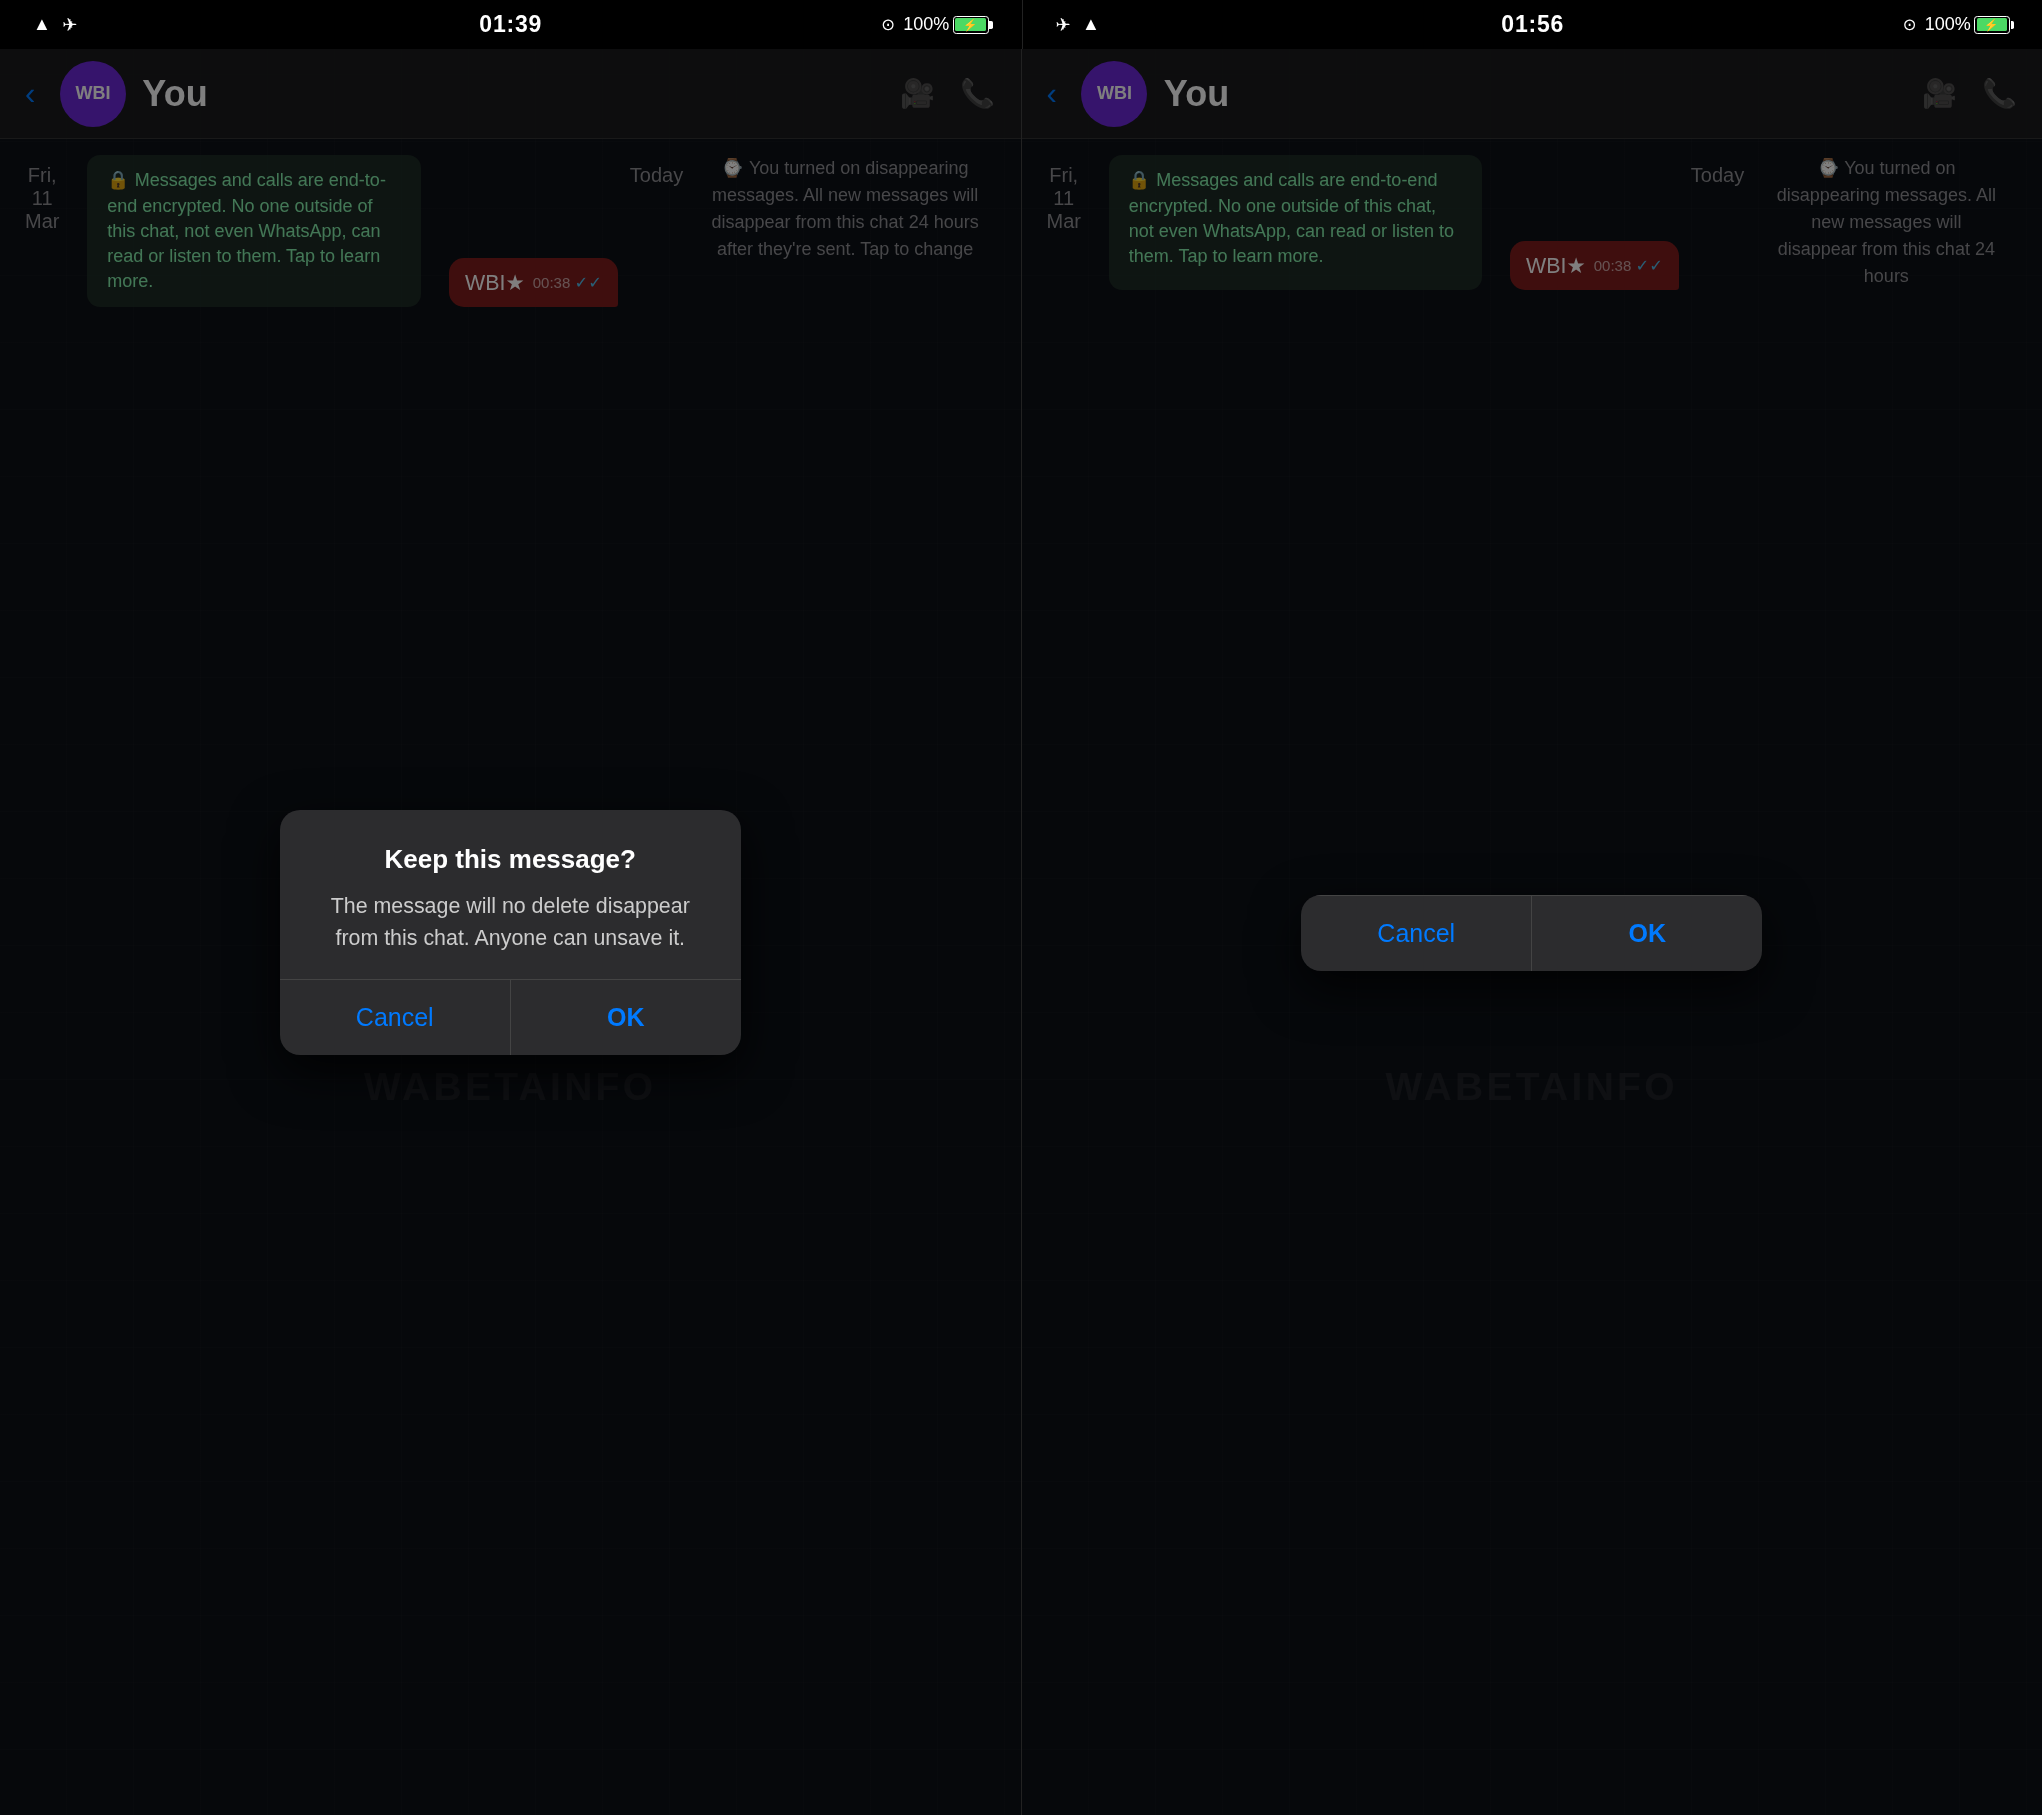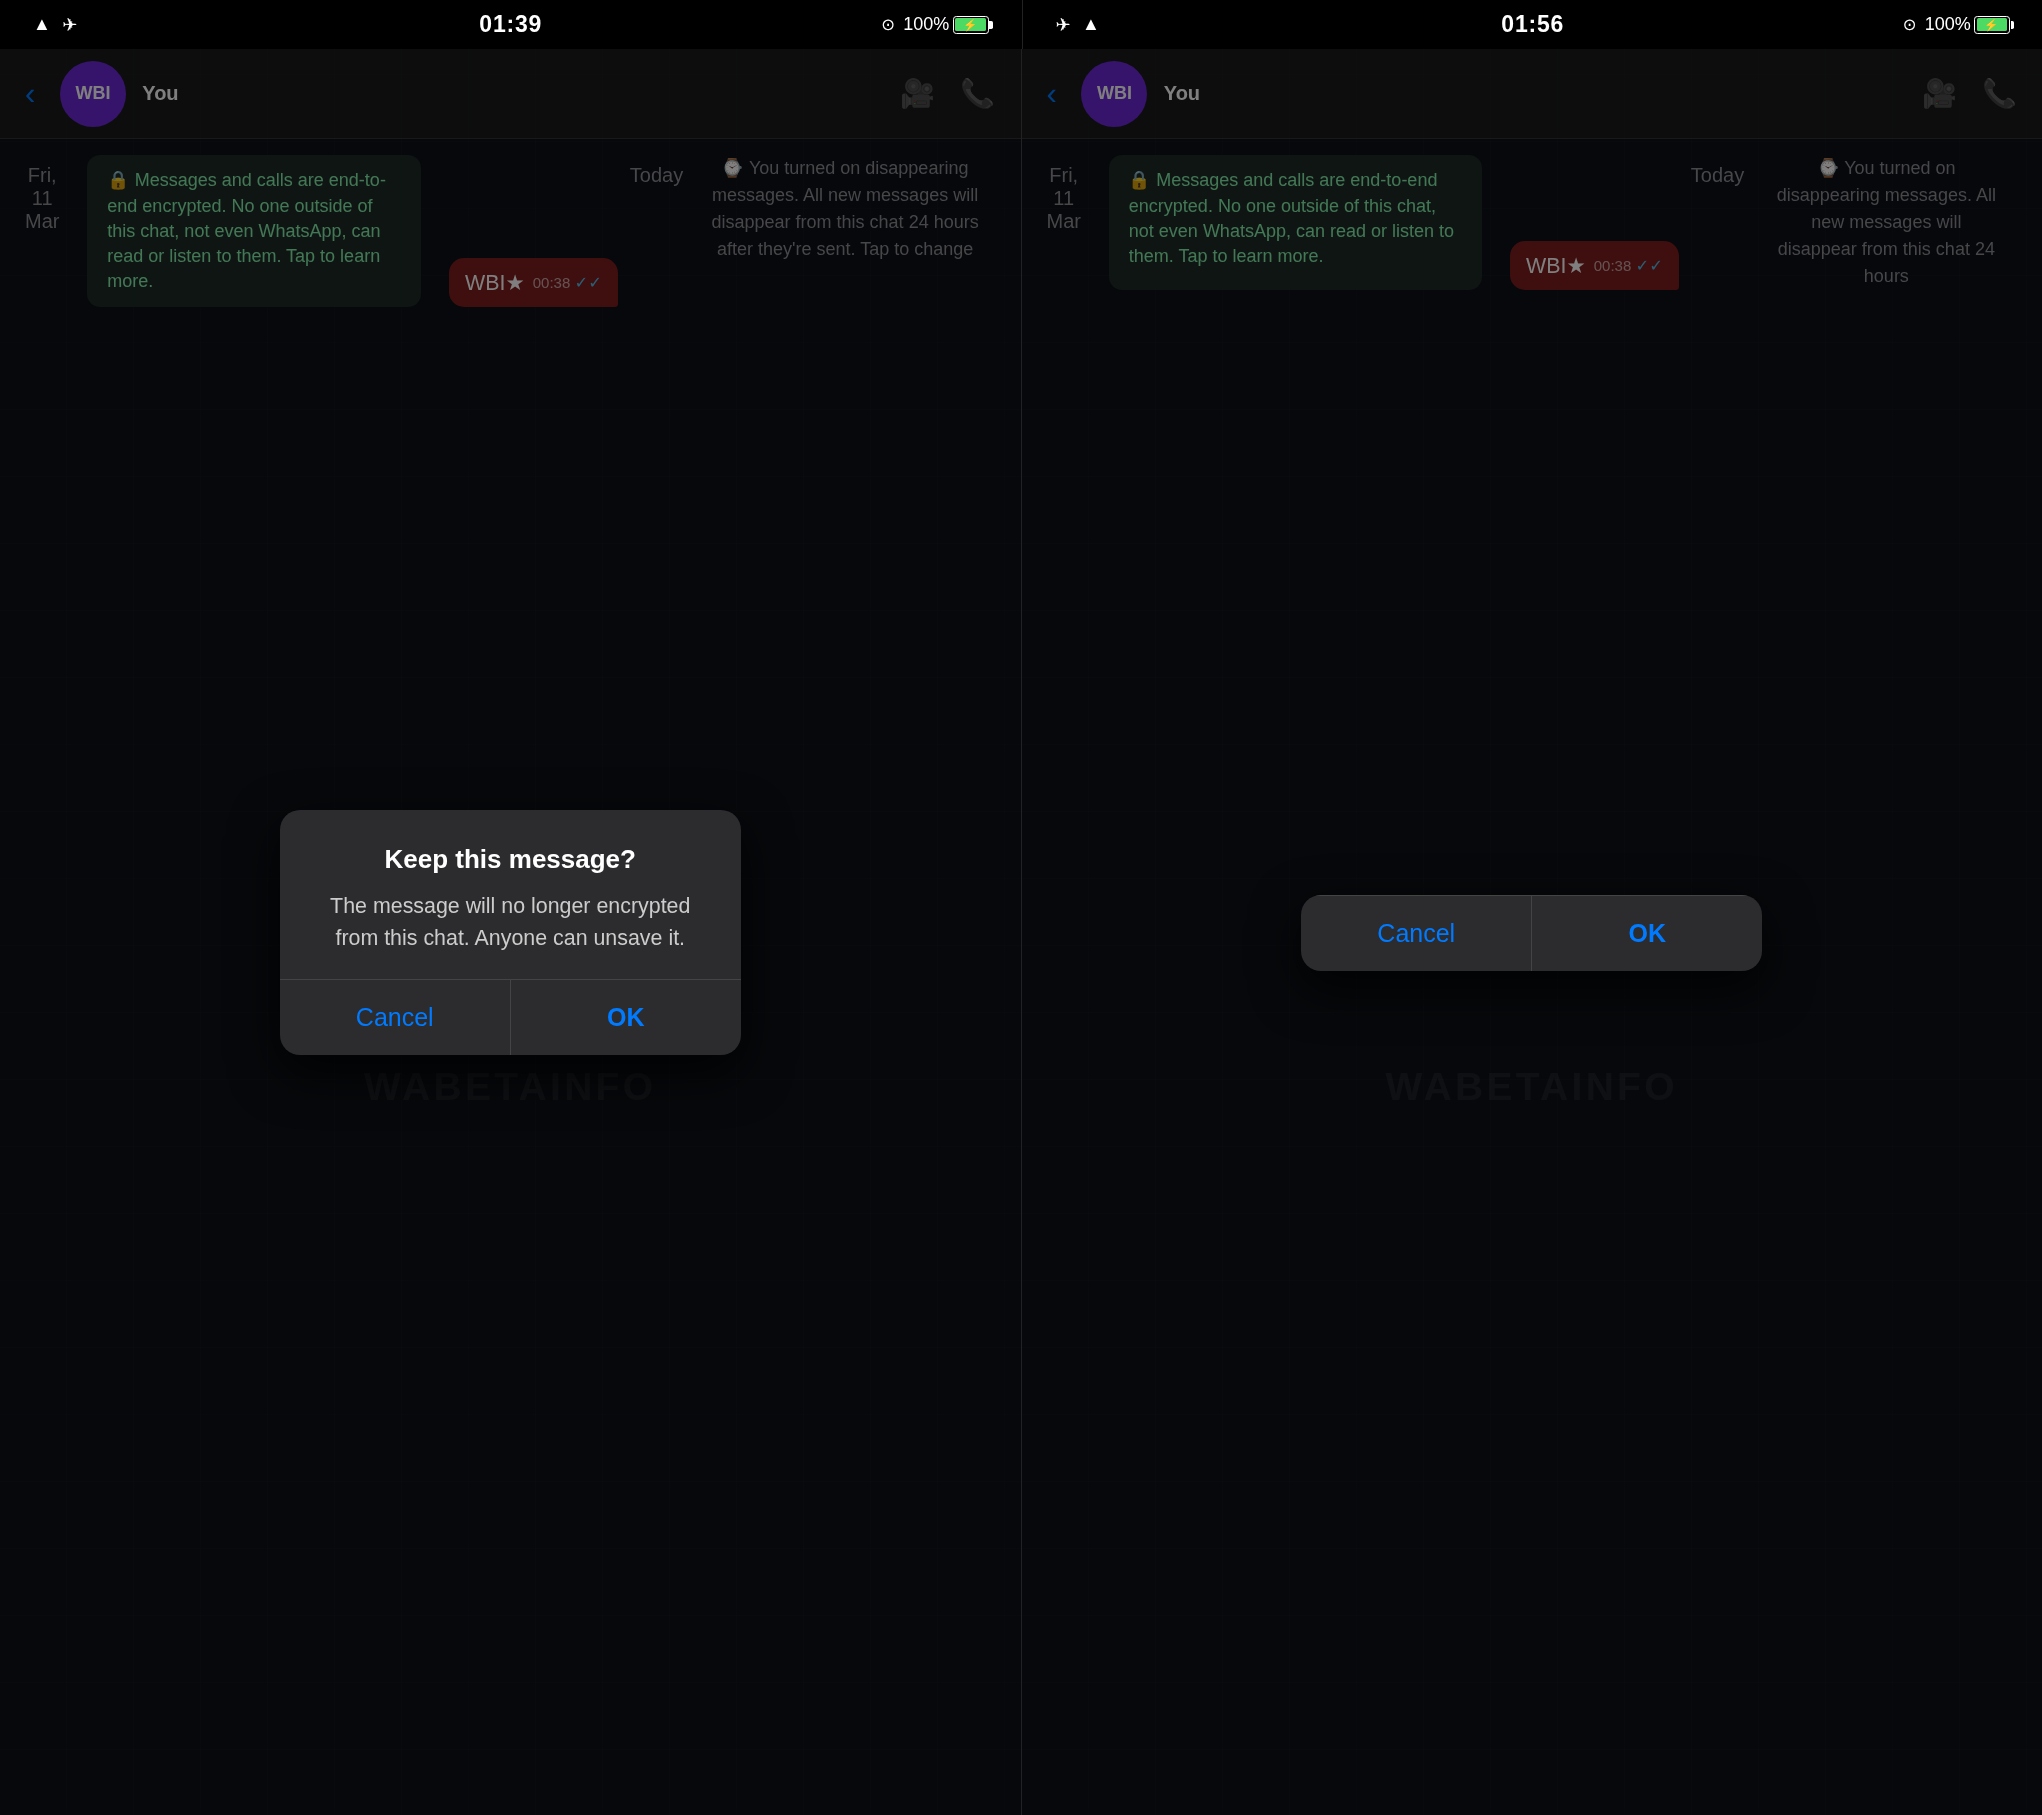--- a/index.html
+++ b/index.html
@@ -161,21 +161,21 @@
       align-items: center;
       justify-content: center;
       font-size: 21.4px;
       font-weight: 700;
       color: #fff;
       flex-shrink: 0;
     }
     .contact-name {
       flex: 1;
       color: #fff;
-      font-size: 20px;
+      font-size: 36px;
       font-weight: 600;
     }
     .header-actions {
       display: flex;
       gap: 25px;
       align-items: center;
     }
     .header-icon {
       color: #8e8e93;
       font-size: 28px;
@@ -390,21 +390,21 @@
       <div class="date-label">Today</div>
       <div class="disappearing-notice">⌚ You turned on disappearing messages. All new messages will disappear from this chat 24 hours after they're sent. Tap to change</div>
     </div>
 
     <div class="watermark">WABETAINFO</div>
 
     <div class="dialog-overlay">
       <div class="dialog-box">
         <div class="dialog-body">
           <div class="dialog-title">Keep this message?</div>
-          <div class="dialog-message">The message will no longer encrypted from this chat. Anyone can unsave it.</div>
+          <div class="dialog-message">The message will no delete disappear from this chat. Anyone can unsave it.</div>
         </div>
         <div class="dialog-actions">
           <button class="dialog-btn">Cancel</button>
           <button class="dialog-btn bold">OK</button>
         </div>
       </div>
     </div>
   </div>
 
   <div class="screen-panel">

